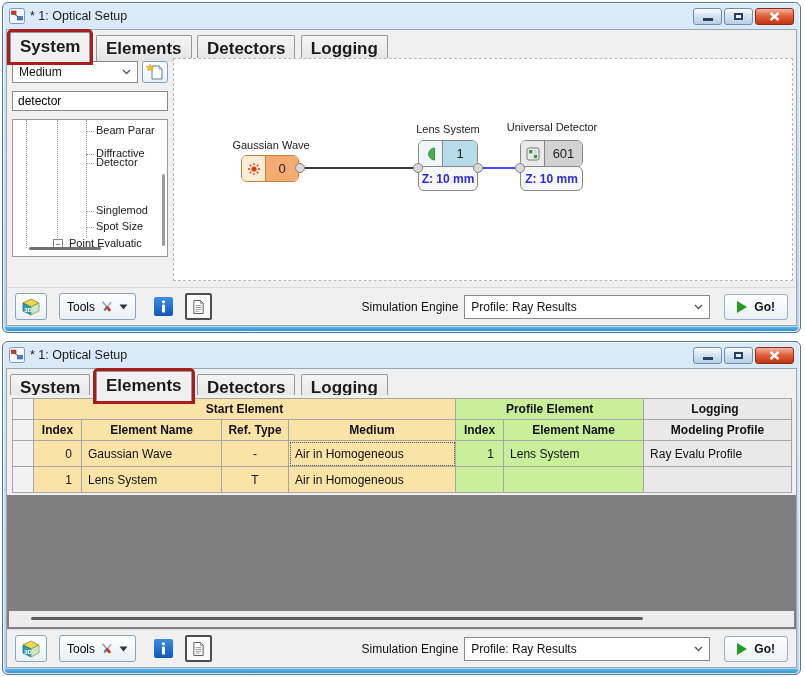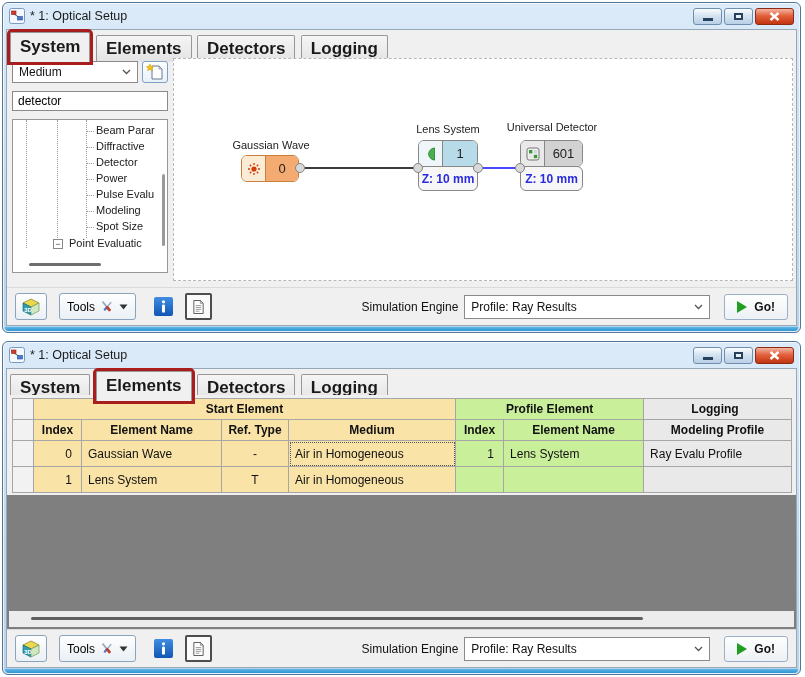--- a/index.html
+++ b/index.html
@@ -30,21 +30,21 @@
   .sidebar { position:absolute; left:5px; top:5px; width:158px; bottom:4px; }
   .row1 { display:flex; gap:4px; align-items:center; }
   .select { background:#fff; border:1px solid #8a8a8a; height:22px; display:flex; align-items:center;
             padding:0 6px; font-size:12px; color:#111; }
   .select .caret { margin-left:auto; }
   .profile-select { width:126px; }
   .sq-btn { width:26px; height:22px; border:1px solid #7da0c4; border-radius:3px; background:linear-gradient(#fdfefe,#e9f1f8); display:flex; align-items:center; justify-content:center; }
   .searchbox { margin-top:8px; width:156px; height:20px; border:1px solid #8a8a8a; background:#fff;
                display:flex; align-items:center; padding:0 5px; font-size:12px; }
   .searchbox input { border:none; outline:none; flex:1; font:12px "Liberation Sans",sans-serif; background:transparent; }
-  .tree { position:absolute; top:58px; left:0; width:156px; height:154px; background:#fff; border:1px solid #979797; overflow:hidden; }
+  .tree { position:absolute; top:58px; left:0; width:156px; height:138px; background:#fff; border:1px solid #979797; overflow:hidden; }
   .vg { position:absolute; top:0; width:0; border-left:1px dotted #9a9a9a; }
   .tree-item { position:absolute; left:0; right:6px; height:16px; font-size:11px; color:#1a1a1a; white-space:nowrap; }
   .tree-item .dash { position:absolute; left:73px; top:8px; width:8px; border-top:1px dotted #9a9a9a; }
   .tree-item .lbl { position:absolute; left:83px; top:1px; }
   .tree-parent .lbl { left:56px; }
   .expander { position:absolute; left:40px; top:3px; width:10px; height:10px; border:1px solid #888; background:#fff;
               font-size:9px; line-height:8px; text-align:center; color:#444; }
   .vthumb { position:absolute; right:2px; top:54px; width:3px; height:72px; background:#9a9a9a; border-radius:2px; }
   .hthumb { position:absolute; left:16px; bottom:6px; width:72px; height:3px; background:#6f6f6f; border-radius:2px; }
   
@@ -164,39 +164,31 @@
             </svg>
         </div>
         <div class="tree">
           <div class="vg" style="left:13px; height:128px;"></div>
           <div class="vg" style="left:44px; height:128px;"></div>
           <div class="vg" style="left:73px; height:118px;"></div>
           <div class="tree-item" style="top:3px;">
               <span class="dash"></span>
               <span class="lbl">Beam Parar</span>
             </div>
-          <div class="tree-item" style="top:19px;">
+          <div class="tree-item" style="top:26px;">
               <span class="dash"></span>
               <span class="lbl">Diffractive</span>
             </div>
           <div class="tree-item" style="top:35px;">
               <span class="dash"></span>
               <span class="lbl">Detector</span>
             </div>
-          <div class="tree-item" style="top:51px;">
-              <span class="dash"></span>
-              <span class="lbl">Power</span>
-            </div>
-          <div class="tree-item" style="top:67px;">
-              <span class="dash"></span>
-              <span class="lbl">Pulse Evalu</span>
-            </div>
           <div class="tree-item" style="top:83px;">
               <span class="dash"></span>
-              <span class="lbl">Modeling</span>
+              <span class="lbl">Singlemod</span>
             </div>
           <div class="tree-item" style="top:99px;padding-left:16px;">
               <span class="dash"></span>
               <span class="lbl">Spot Size</span>
             </div>
           <div class="tree-item tree-parent" style="top:116px;">
             <span class="expander">−</span>
             <span class="lbl">Point Evaluatic</span>
           </div>
           <div class="vthumb"></div>

